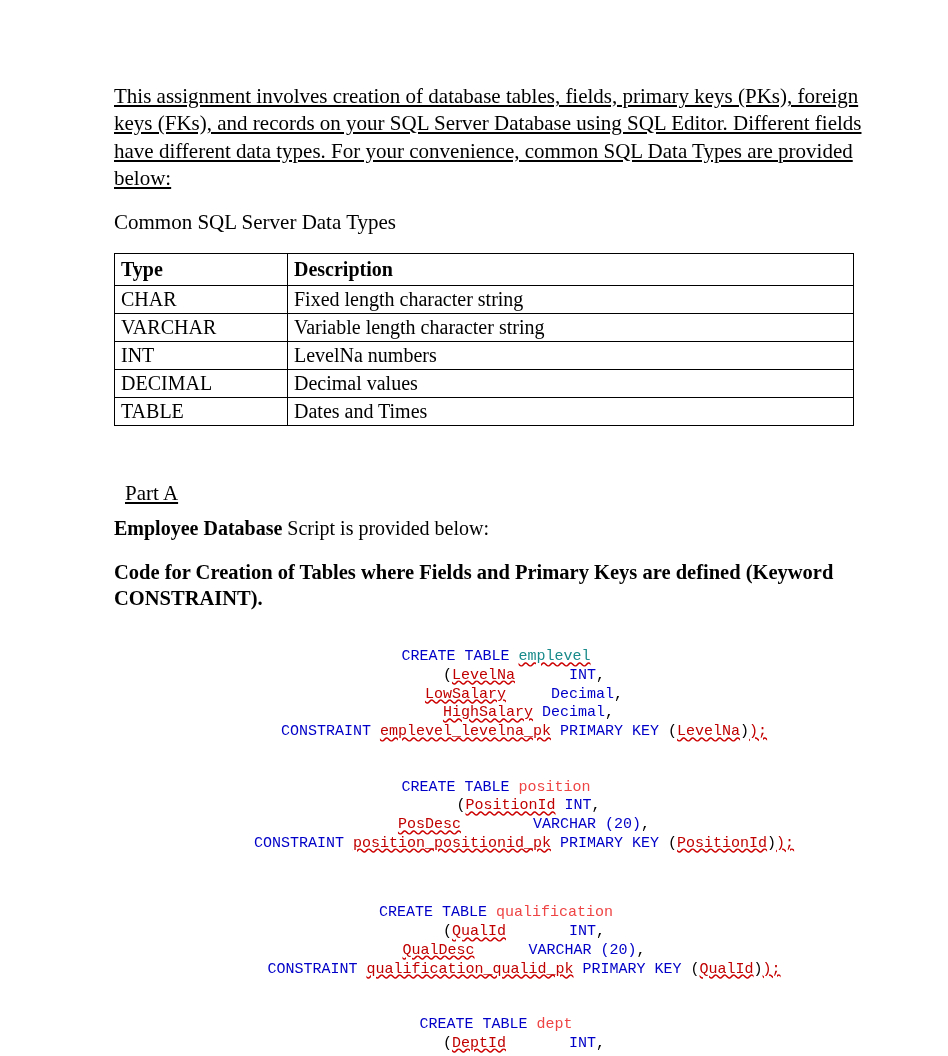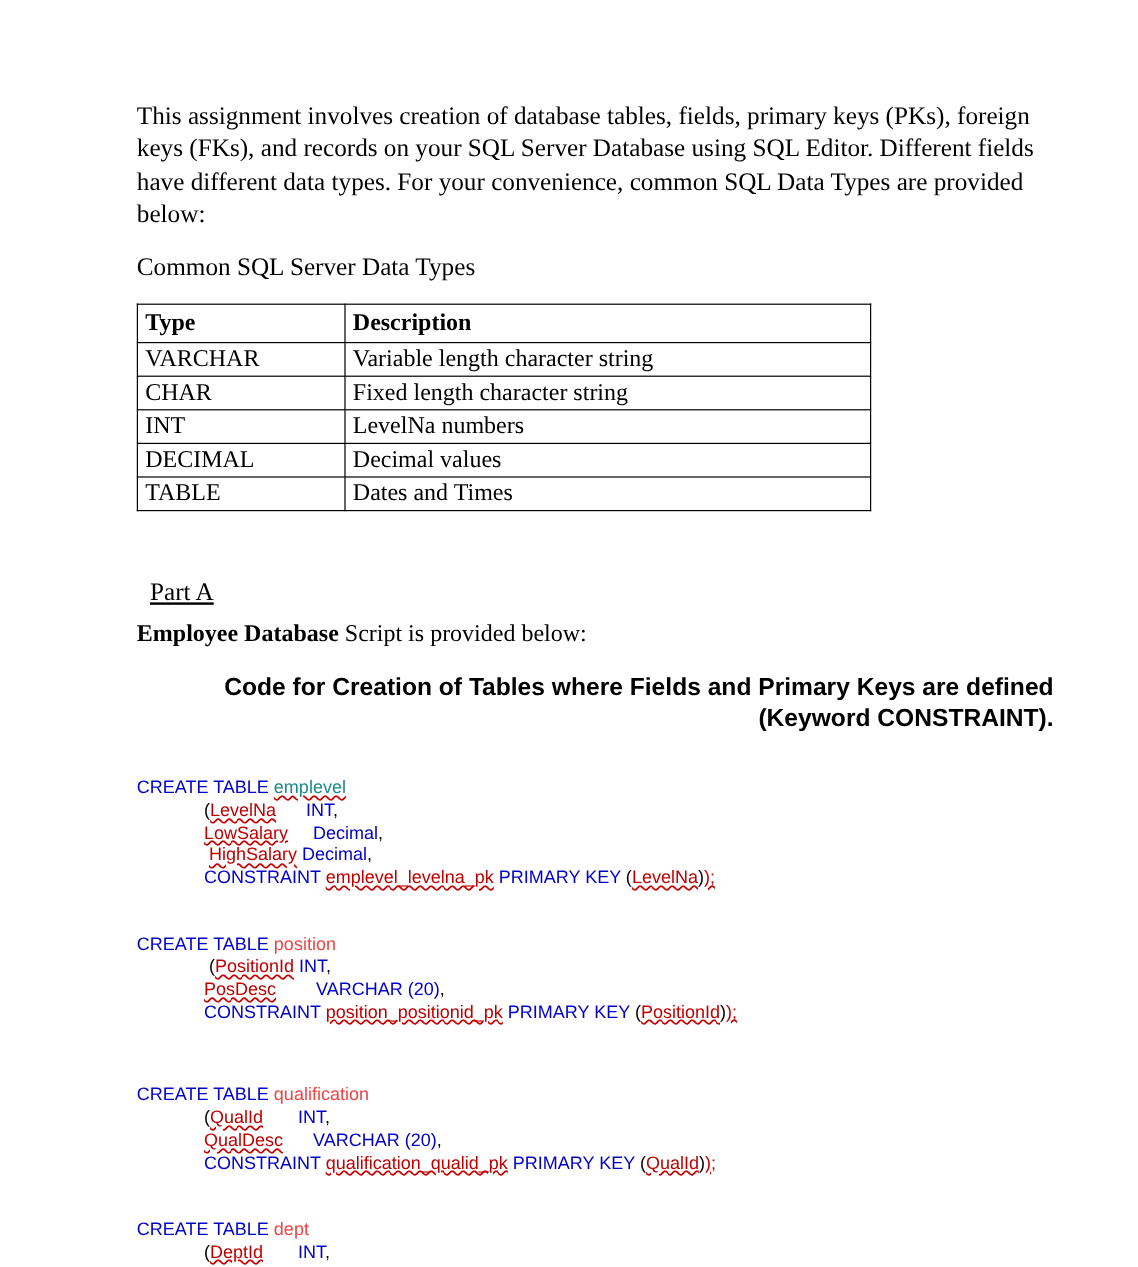--- a/index.html
+++ b/index.html
@@ -12,28 +12,29 @@
   .page {
     width: 948px;
     min-height: 1056px;
     box-sizing: border-box;
     padding: 83px 70px 0 114px;
   }
   .intro {
     font-size: 21px;
     line-height: 1.3;
     margin: 0 0 18px 0;
+    text-decoration: underline;
   }
   .subhead {
     font-size: 21px;
     margin: 18px 0 18px 0;
   }
   table.datatypes {
     border-collapse: collapse;
-    width: 612px;
+    width: 740px;
     margin-bottom: 55px;
   }
   table.datatypes th,
   table.datatypes td {
     border: 1.5px solid #000;
     font-size: 20px;
     text-align: left;
     padding: 2px 6px;
     vertical-align: middle;
   }
@@ -48,33 +49,33 @@
   .part-a {
     font-size: 21px;
     text-decoration: underline;
     margin: 11px;
   }
   .emp-line {
     font-size: 20px;
     margin: 0 0 20px 0;
   }
   .codehead {
-    font-family: Liberation Sans, sans-serif;
+    font-family: Liberation Serif, serif;
     font-weight: bold;
     font-size: 20.5px;
     line-height: 1.25;
     margin: 6px 0 18px 0;
     white-space: pre-wrap;
-    text-align: right;
   }
   .code {
-    font-family: Liberation Sans, sans-serif;
+    font-family: Liberation Mono, monospace;
     font-size: 15px;
     line-height: 1.25;
     white-space: pre;
+    text-align: center;
   }
   .code .kw { color: #0000c8; }       
   .code .tblname { color: #ef4444; }  
   .code .sp {
     color: #c00000;
     text-decoration-line: underline;
     text-decoration-style: wavy;
     text-decoration-color: #c00;
   }
   .code .sp-teal {
@@ -98,26 +99,26 @@
 
   <table class="datatypes">
     <thead>
       <tr>
         <th class="c1">Type</th>
         <th>Description</th>
       </tr>
     </thead>
     <tbody>
       <tr>
+        <td class="c1">CHAR</td>
+        <td>Fixed length character string</td>
+      </tr>
+      <tr>
         <td class="c1">VARCHAR</td>
         <td>Variable length character string</td>
-      </tr>
-      <tr>
-        <td class="c1">CHAR</td>
-        <td>Fixed length character string</td>
       </tr>
       <tr>
         <td class="c1">INT</td>
         <td>LevelNa numbers</td>
       </tr>
       <tr>
         <td class="c1">DECIMAL</td>
         <td>Decimal values</td>
       </tr>
       <tr>

